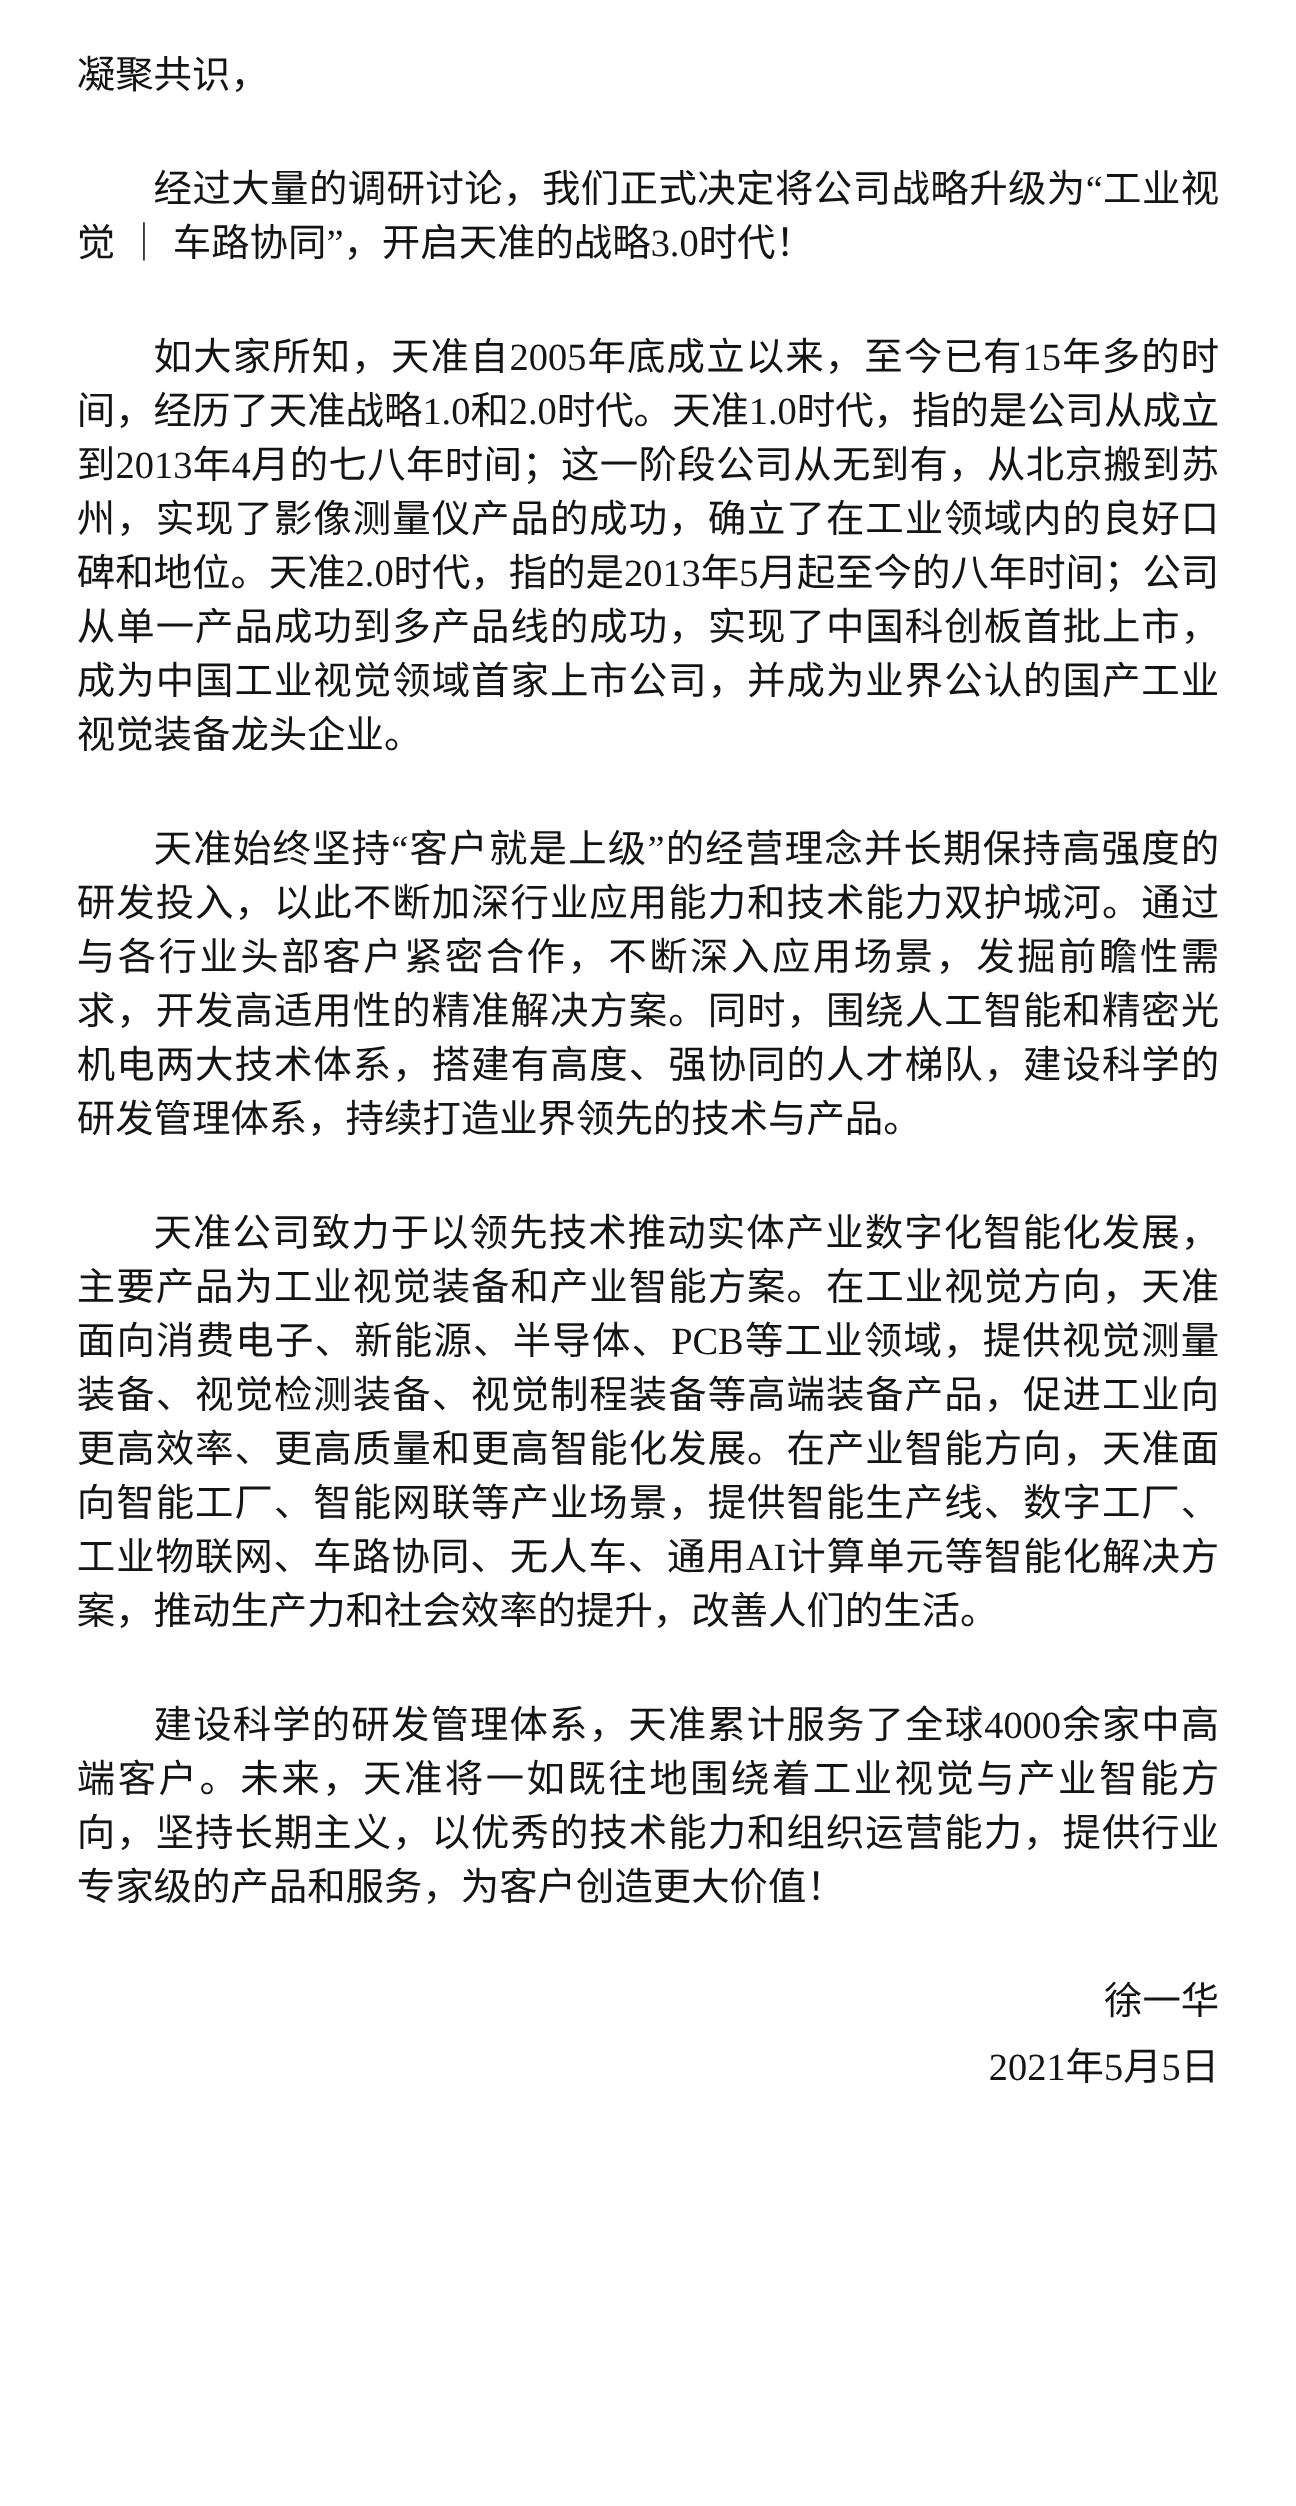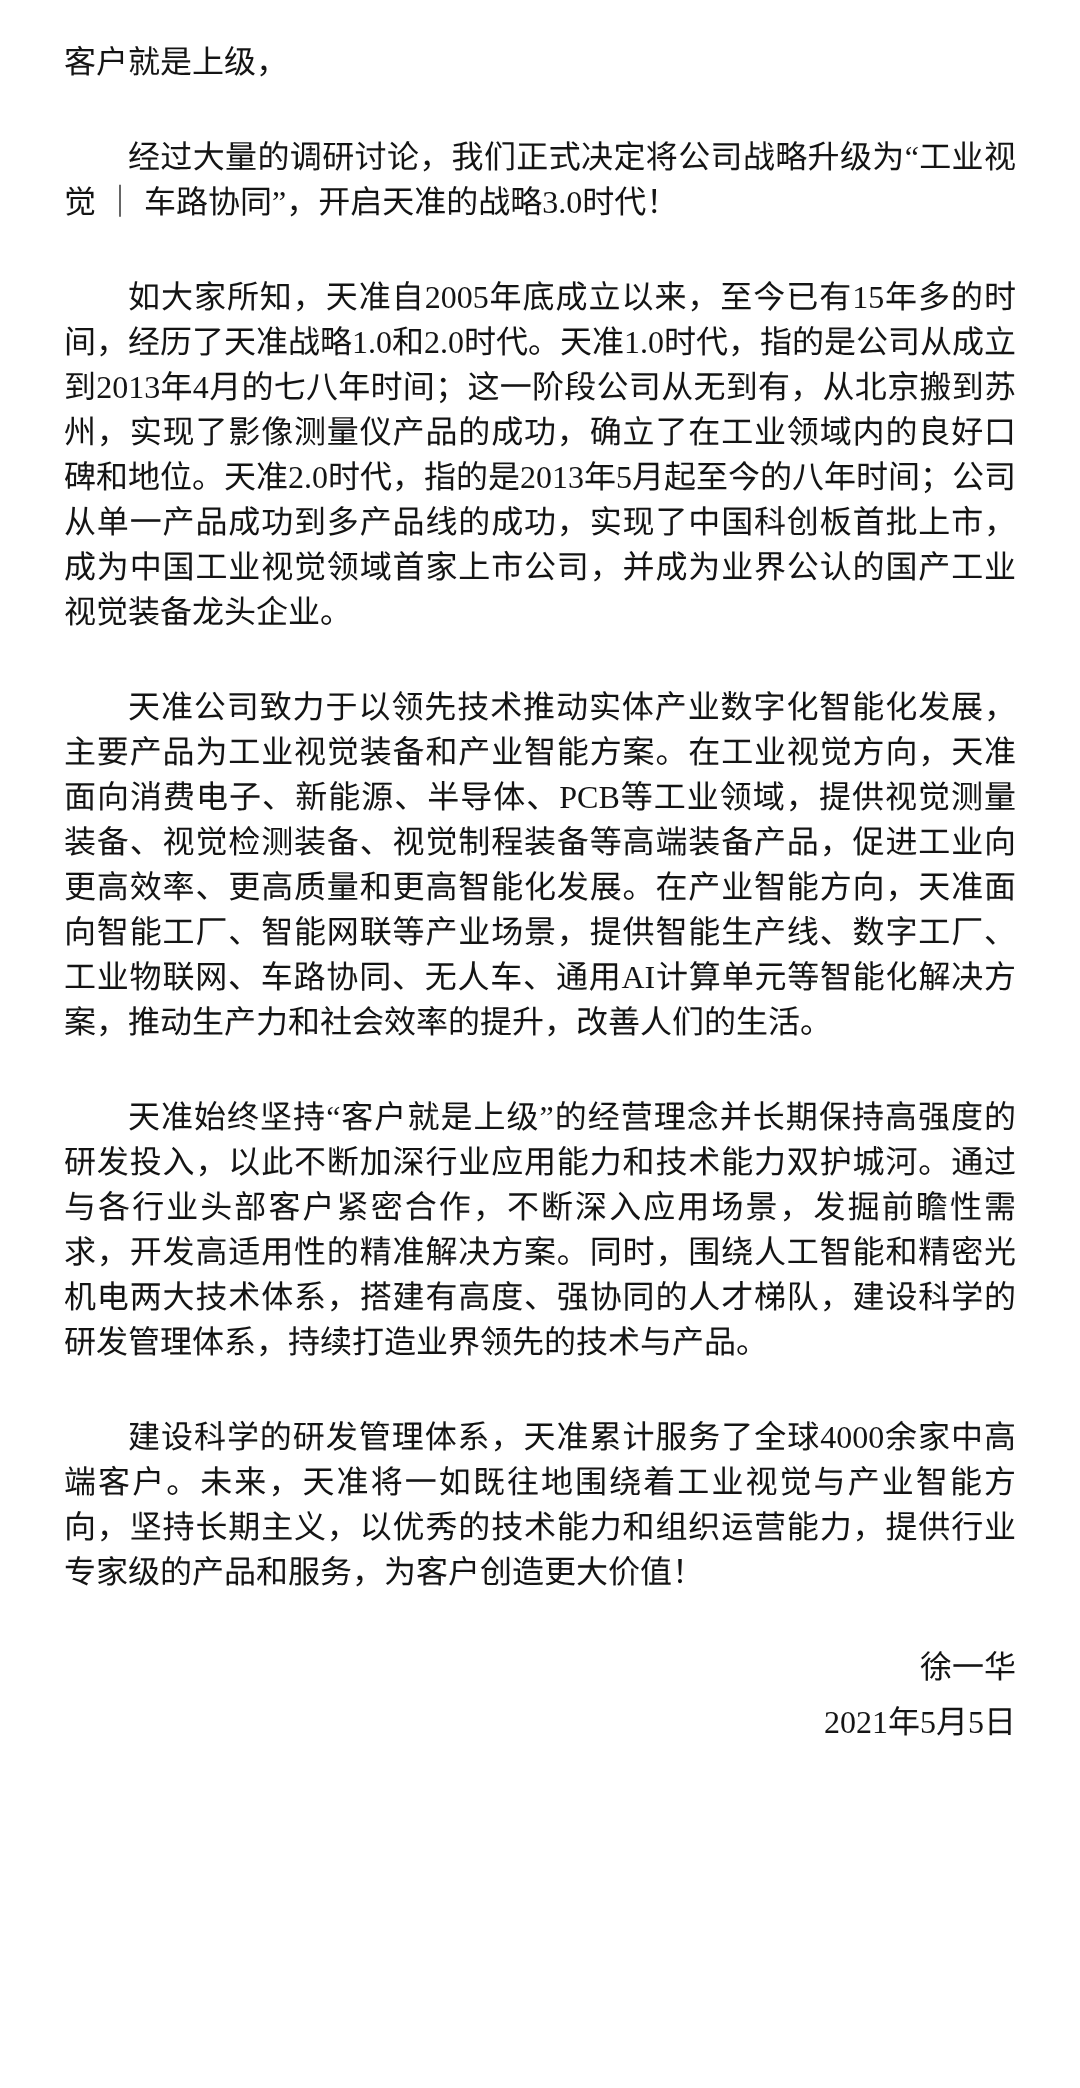--- a/index.html
+++ b/index.html
@@ -36,30 +36,30 @@
   }
   .date {
     margin: 0;
   }
 </style>
 </head>
 <body>
 
 <div class="page">
 
-  <p class="greeting">客户就是上级，</p>
+  <p class="greeting">凝聚共识，</p>
 
   <p class="para">经过大量的调研讨论，我们正式决定将公司战略升级为“工业视觉 ｜ 车路协同”，开启天准的战略3.0时代！</p>
 
   <p class="para">如大家所知，天准自2005年底成立以来，至今已有15年多的时间，经历了天准战略1.0和2.0时代。天准1.0时代，指的是公司从成立到2013年4月的七八年时间；这一阶段公司从无到有，从北京搬到苏州，实现了影像测量仪产品的成功，确立了在工业领域内的良好口碑和地位。天准2.0时代，指的是2013年5月起至今的八年时间；公司从单一产品成功到多产品线的成功，实现了中国科创板首批上市，成为中国工业视觉领域首家上市公司，并成为业界公认的国产工业视觉装备龙头企业。</p>
 
 
+  <p class="para">天准始终坚持“客户就是上级”的经营理念并长期保持高强度的研发投入，以此不断加深行业应用能力和技术能力双护城河。通过与各行业头部客户紧密合作，不断深入应用场景，发掘前瞻性需求，开发高适用性的精准解决方案。同时，围绕人工智能和精密光机电两大技术体系，搭建有高度、强协同的人才梯队，建设科学的研发管理体系，持续打造业界领先的技术与产品。</p>
+
   <p class="para">天准公司致力于以领先技术推动实体产业数字化智能化发展，主要产品为工业视觉装备和产业智能方案。在工业视觉方向，天准面向消费电子、新能源、半导体、PCB等工业领域，提供视觉测量装备、视觉检测装备、视觉制程装备等高端装备产品，促进工业向更高效率、更高质量和更高智能化发展。在产业智能方向，天准面向智能工厂、智能网联等产业场景，提供智能生产线、数字工厂、工业物联网、车路协同、无人车、通用AI计算单元等智能化解决方案，推动生产力和社会效率的提升，改善人们的生活。</p>
-
-  <p class="para">天准始终坚持“客户就是上级”的经营理念并长期保持高强度的研发投入，以此不断加深行业应用能力和技术能力双护城河。通过与各行业头部客户紧密合作，不断深入应用场景，发掘前瞻性需求，开发高适用性的精准解决方案。同时，围绕人工智能和精密光机电两大技术体系，搭建有高度、强协同的人才梯队，建设科学的研发管理体系，持续打造业界领先的技术与产品。</p>
 
   <p class="para">建设科学的研发管理体系，天准累计服务了全球4000余家中高端客户。未来，天准将一如既往地围绕着工业视觉与产业智能方向，坚持长期主义，以优秀的技术能力和组织运营能力，提供行业专家级的产品和服务，为客户创造更大价值！</p>
 
   <div class="signature-block">
     <p class="signature">徐一华</p>
     <p class="date">2021年5月5日</p>
   </div>
 
 </div>
 

